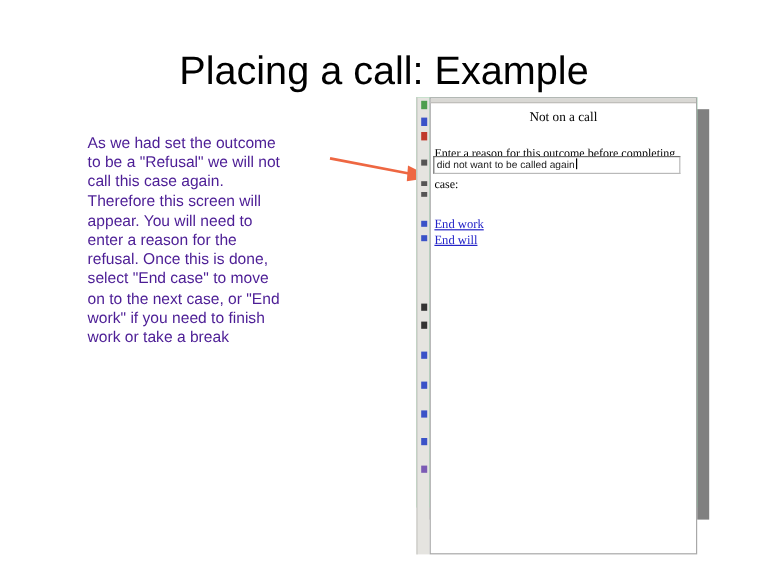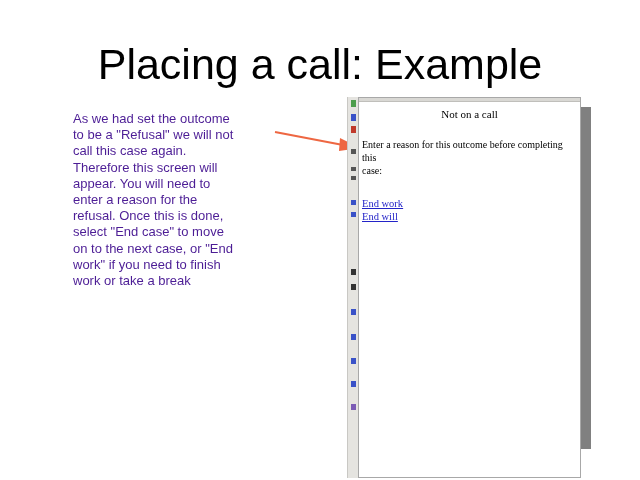--- a/index.html
+++ b/index.html
@@ -14,21 +14,21 @@
   }
 
   
   .slide-title {
     position: absolute;
     top: 40px;
     left: 0;
     width: 640px;
     text-align: center;
     font-family: "Liberation Sans", sans-serif;
-    font-size: 43px;
+    font-size: 33px;
     font-weight: 400;
     color: #000000;
     letter-spacing: 0px;
     white-space: nowrap;
   }
 
   
   .body-text {
     position: absolute;
     left: 73px;
@@ -52,21 +52,20 @@
 
   
   .screenshot {
     position: absolute;
     left: 347px;
     top: 81px;
     width: 234px;
     height: 342px;
     background: #22c55e;
     box-shadow: 10px 10px 0 0 #808080;
-    margin-top: 16px;
   }
 
   
   .bg-sliver {
     position: absolute;
     left: 0;
     top: 0;
     width: 11px;
     height: 381px;
     background: #e5e4e0;
@@ -203,20 +202,21 @@
     </div>
 
     <div class="dialog-panel">
       <div class="dialog-topbar"></div>
 
       <div class="dialog-title">Not on a call</div>
 
       <div class="dialog-prompt">Enter a reason for this outcome before completing this
 case:</div>
 
+      <div class="reason-input"><span>did not want to be called again</span><span class="caret"></span></div>
 
       <a class="dialog-link link-endcase">End work</a>
 
       <a class="dialog-link link-endwork">End will</a>
     </div>
 
   </div>
 
 </div>
 

